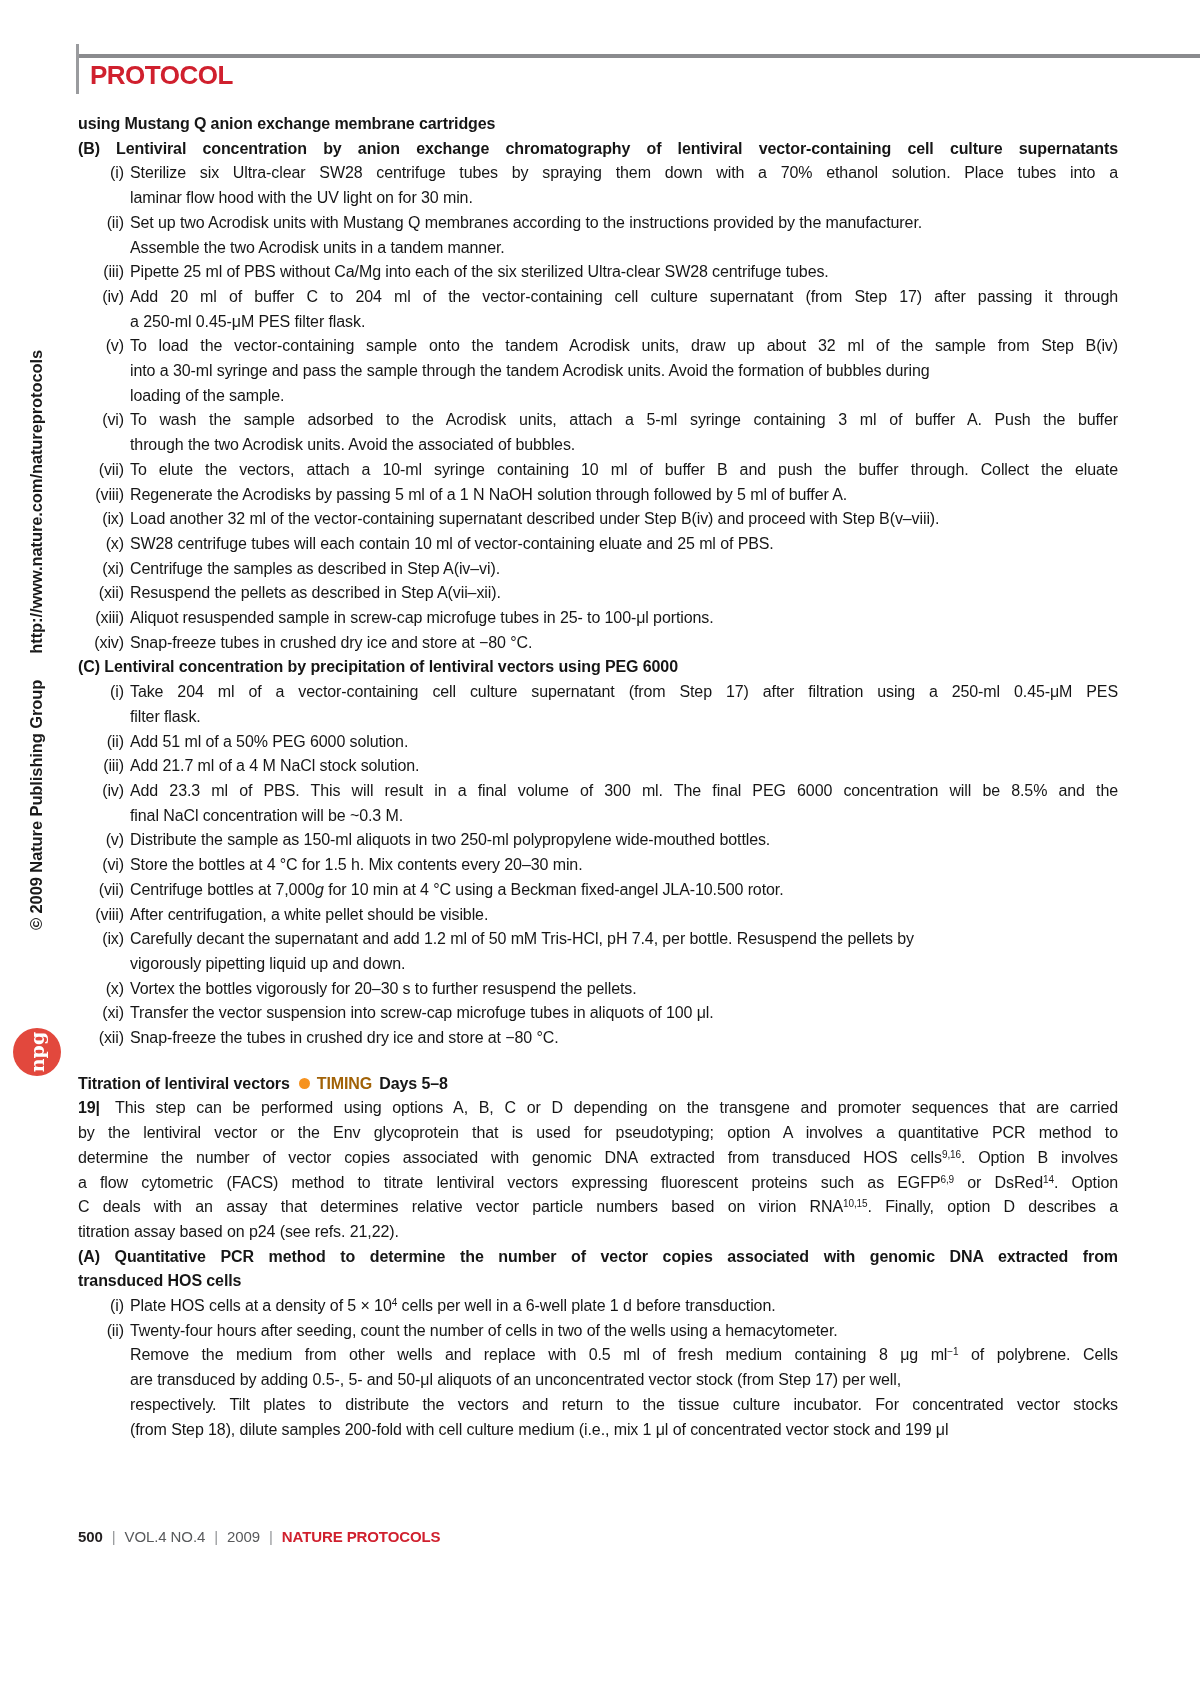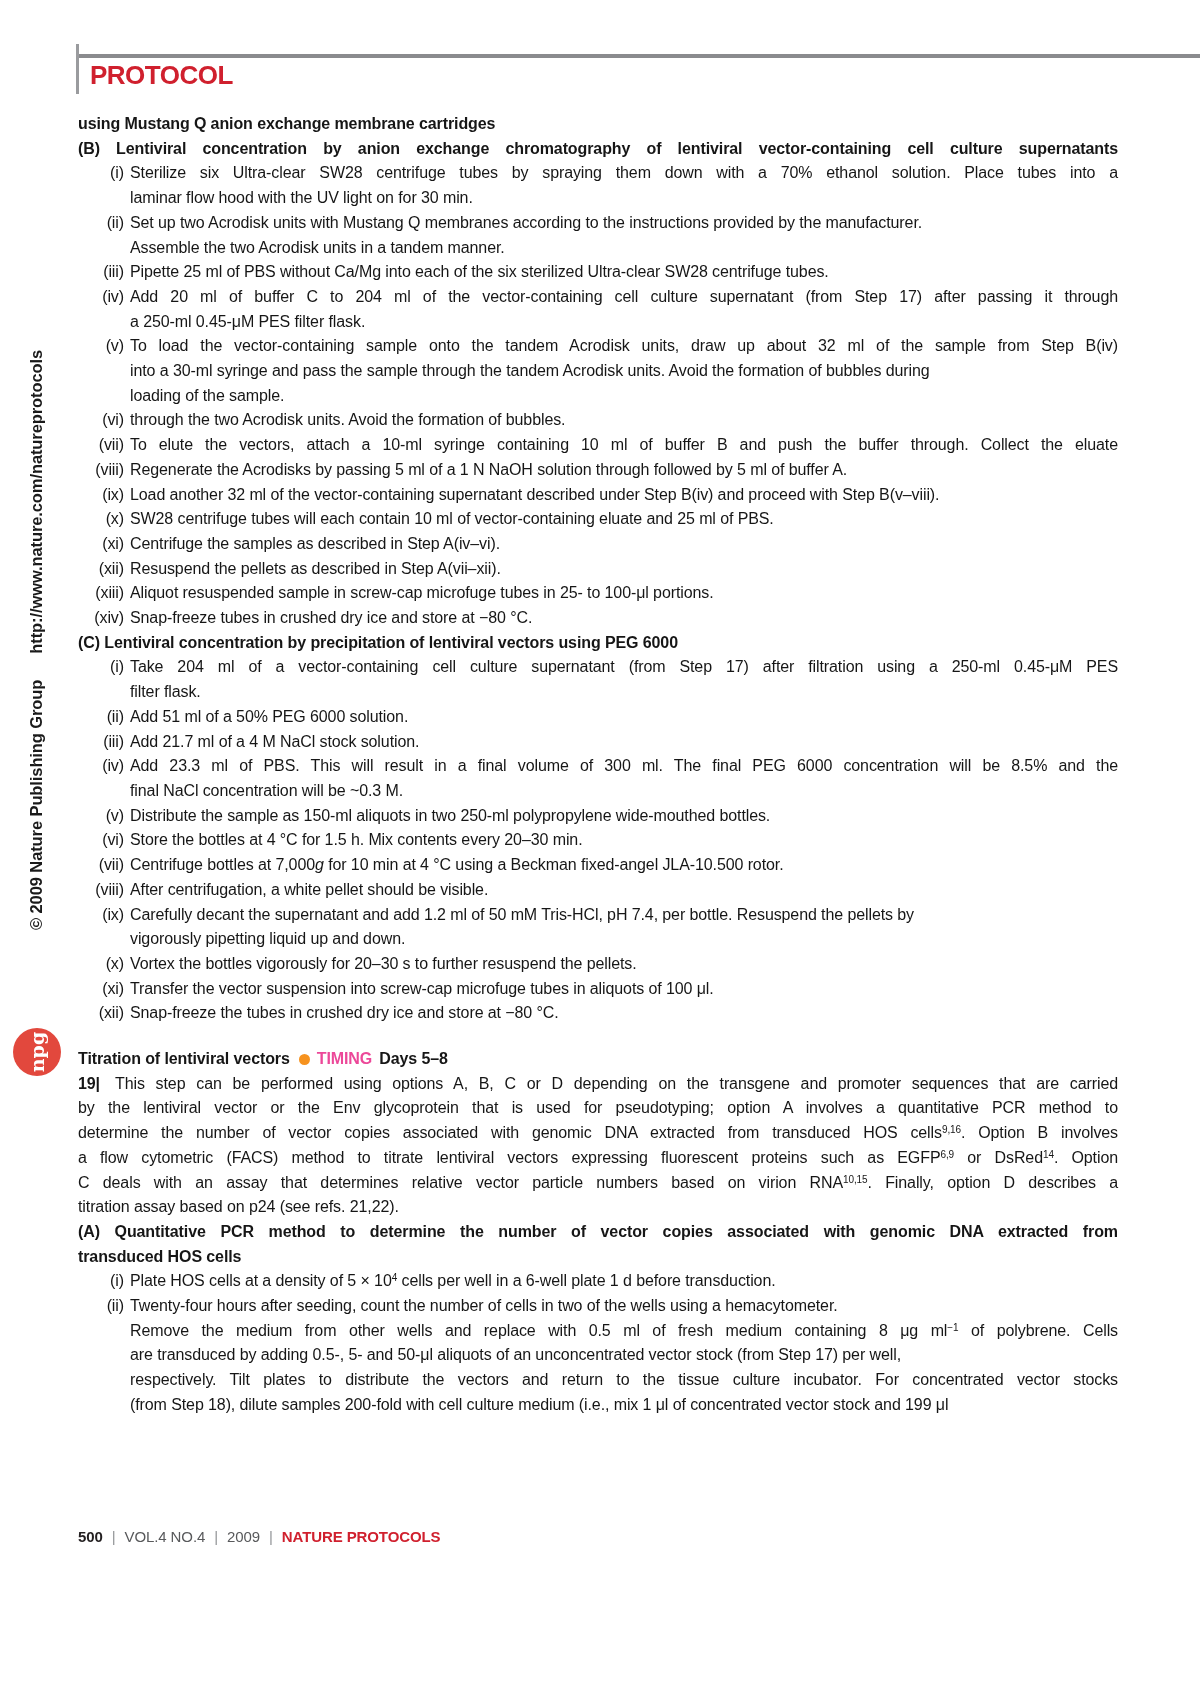--- a/index.html
+++ b/index.html
@@ -21,21 +21,21 @@
            line-height:24.7px;letter-spacing:-0.1px;color:#161616;}
   .line{text-align:left;}
   .line.j{text-align:justify;text-align-last:justify;}
   .sec-header{font-weight:bold;}
   .step-item{position:relative;padding-left:52px;}
   .step-label{position:absolute;left:0;top:0;width:46px;text-align:right;}
   sup{font-size:10px;line-height:0;vertical-align:baseline;position:relative;top:-5px;margin-top:24px;}
   .timing-head{font-weight:bold;}
   .timing-dot{display:inline-block;width:11px;height:11px;border-radius:50%;
               background:#f6921e;margin:0 7px 1px 9px;vertical-align:middle;}
-  .timing-label{color:#ec4899;margin-right:7px;}
+  .timing-label{color:#a16207;margin-right:7px;}
   .num-step .stepnum{font-weight:bold;margin-right:15px;}
   .footer{position:absolute;left:78px;top:1528px;font-size:15px;letter-spacing:-0.1px;
           color:#58595b;}
   .footer .pg{font-weight:bold;color:#231f20;margin-top:40px;}
   .footer .sep{color:#939598;margin:0 9px;}
   .footer .journal{font-weight:bold;color:#d0202e;}
 </style>
 </head>
 <body>
 
@@ -77,21 +77,22 @@
         <div class="line">a 250-ml 0.45-μM PES filter flask.</div>
       </div>
       <div class="step-item">
         <span class="step-label">(v)</span>
         <div class="line j">To load the vector-containing sample onto the tandem Acrodisk units, draw up about 32 ml of the sample from Step B(iv)</div>
         <div class="line">into a 30-ml syringe and pass the sample through the tandem Acrodisk units. Avoid the formation of bubbles during</div>
         <div class="line">loading of the sample.</div>
       </div>
       <div class="step-item">
         <span class="step-label">(vi)</span>
-        <div class="line">through the two Acrodisk units. Avoid the formation of bubbles.</div>
+        <div class="line j">To wash the sample adsorbed to the Acrodisk units, attach a 5-ml syringe containing 3 ml of buffer A. Push the buffer</div>
+        <div class="line">through the two Acrodisk units. Avoid the associated of bubbles.</div>
       </div>
       <div class="step-item">
         <span class="step-label">(vii)</span>
         <div class="line j">To elute the vectors, attach a 10-ml syringe containing 10 ml of buffer B and push the buffer through. Collect the eluate</div>
       </div>
       <div class="step-item">
         <span class="step-label">(viii)</span>
         <div class="line">Regenerate the Acrodisks by passing 5 ml of a 1 N NaOH solution through followed by 5 ml of buffer A.</div>
       </div>
       <div class="step-item">

